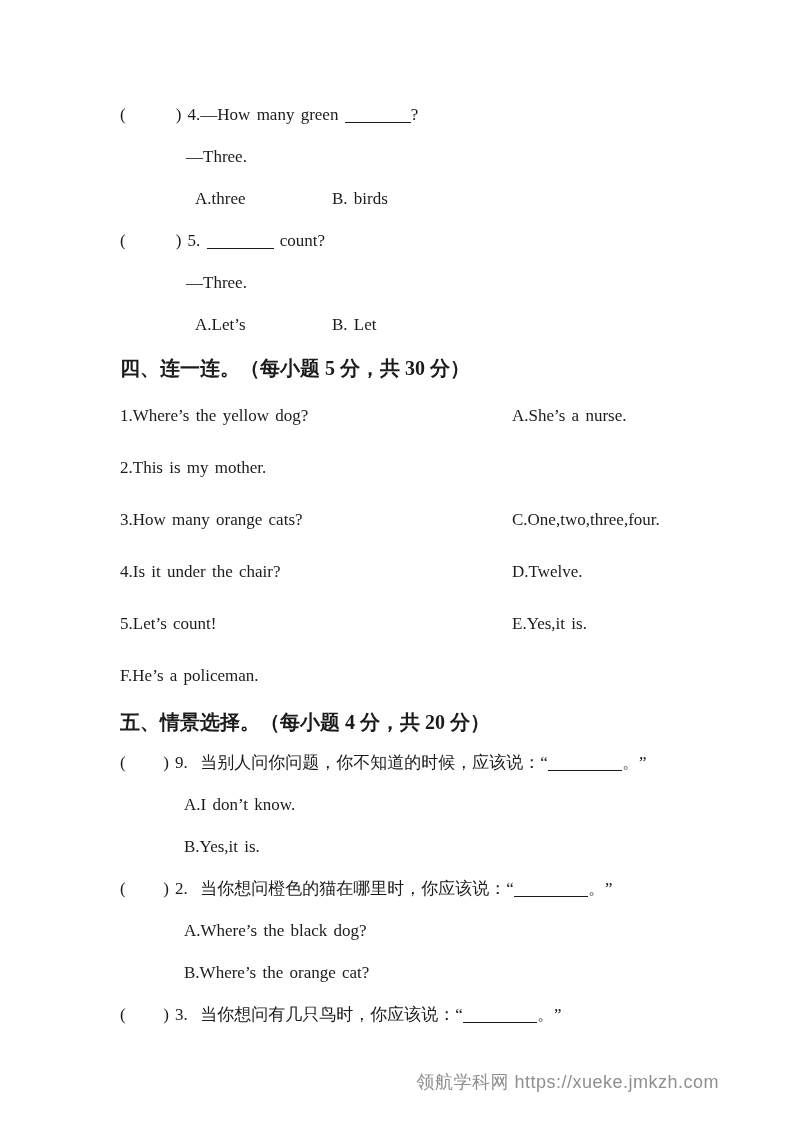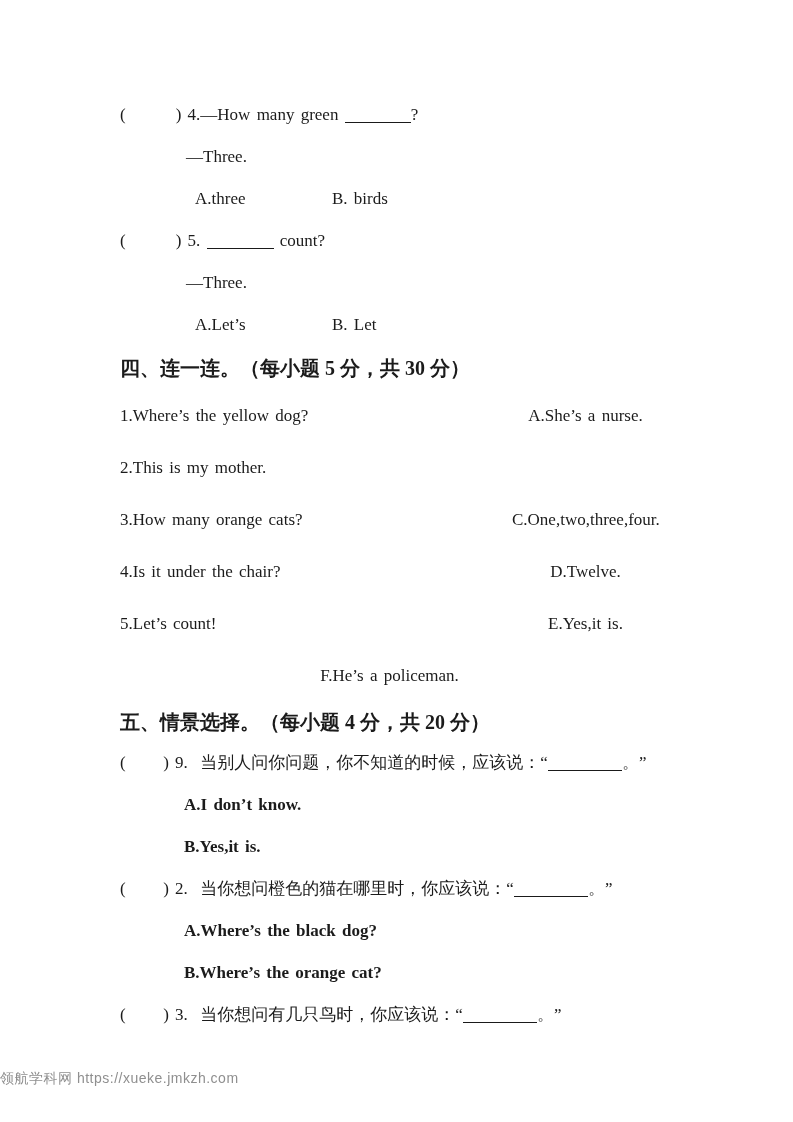--- a/index.html
+++ b/index.html
@@ -5,35 +5,35 @@
   html,body{margin:0;padding:0;}
   body{
     width:793px;height:1122px;background:#ffffff;
     font-family:"Liberation Serif","DejaVu Serif",serif;
     color:#1b1b1b;font-size:17px;overflow:hidden;
   }
   .paper{box-sizing:border-box;width:719px;height:1122px;padding:94px 60px 0 120px;}
   .row{height:42px;line-height:42px;white-space:pre;word-spacing:2px;}
   .ind-a{padding-left:66px;}       
   .ind-b{padding-left:75px;}       
-  .ind-c{padding-left:64px;font-weight:bold;}       
+  .ind-c{padding-left:64px;}       
   .optcolA{display:inline-block;width:137px;}
   .h{font-size:20px;font-weight:bold;height:44px;line-height:44px;margin:0;white-space:pre;}
   .h5{height:40px;line-height:40px;}
   .mrow{height:52px;line-height:52px;display:flex;white-space:pre;word-spacing:2px;}
   .ml{flex:0 0 392px;width:392px;}
-  .mr{flex:1;text-align:center;}
+  .mr{flex:1;}
   .blank{display:inline-block;height:3px;border-bottom:1.6px solid #1a1a1a;vertical-align:-3px;}
   .w66{width:66px;}
   .w67{width:67px;}
   .w74{width:74px;}
   .footer{
-    margin:34px -60px 0 -120px;text-align:left;
+    margin:34px -60px 0 -120px;text-align:right;
     font-family:"Liberation Sans","DejaVu Sans",sans-serif;
-    font-size:14px;color:#8f8f8f;letter-spacing:0.5px;
+    font-size:18px;color:#8f8f8f;letter-spacing:0.5px;
   }
 </style>
 </head>
 <body>
 
 <div class="paper">
 
   <section>
     <div class="row"><span>(        ) 4.—How many green </span><span class="blank w66"></span><span>?</span></div>
     <div class="row ind-a">—Three.</div>

